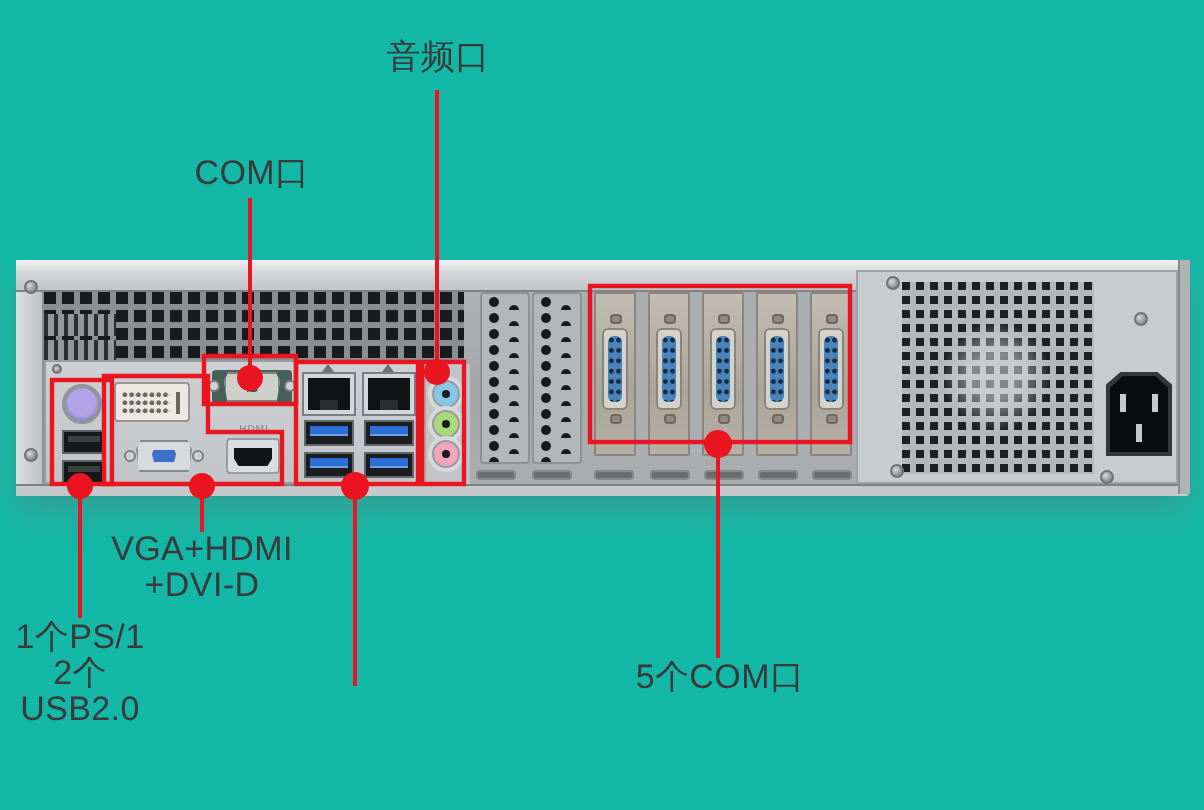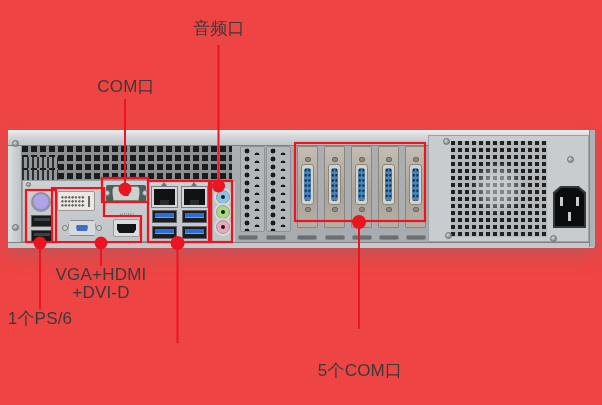--- a/index.html
+++ b/index.html
@@ -1,16 +1,16 @@
 <!DOCTYPE html>
 <html><head>
 <meta charset="utf-8">
 <style>
   html,body{margin:0;padding:0;background:#f0f1f1;font-family:"Liberation Sans","DejaVu Sans",sans-serif;}
-  .stage{position:relative;width:602px;height:405px;background:#ef4444;overflow:hidden;}
+  .stage{position:relative;width:602px;height:405px;background:#14b8a6;overflow:hidden;}
 
   
   .chassis{position:absolute;left:8px;top:130px;width:586px;height:117px;
     background:linear-gradient(180deg,#b3b6b8 0%,#a4a7a9 55%,#abaeb0 100%);
     box-shadow:0 9px 16px rgba(110,115,118,.35);}
   .chassis-top{position:absolute;left:0;top:0;width:586px;height:15px;
     background:linear-gradient(180deg,#edeff1 0%,#d5d8da 40%,#c2c5c7 100%);
     border-bottom:1px solid #7f8385;}
   .chassis-left{position:absolute;left:0;top:0;width:13px;height:117px;
     background:linear-gradient(90deg,#dcdfe1,#bfc2c4);border-right:1px solid #8e9294;}
@@ -300,18 +300,19 @@
     </g>
   </svg>
 
   <div class="callout" style="left:169px;top:20px;width:100px;">音频口</div>
   <div class="callout" style="left:41px;top:266px;width:120px;">
     <div>VGA+HDMI</div>
     <div>+DVI-D</div>
   </div>
   <div class="callout" style="left:76px;top:78px;width:100px;">COM口</div>
   <div class="callout" style="left:-1px;top:310px;width:82px;">
-    <div>1个PS/6</div>
+    <div>1个PS/1</div>
+    <div>2个USB2.0</div>
   </div>
   <div class="callout" style="left:136px;top:344px;width:82px;">
   </div>
-  <div class="callout" style="left:310px;top:330px;width:100px;margin-top:32px;">5个COM口</div>
+  <div class="callout" style="left:310px;top:330px;width:100px;">5个COM口</div>
 </div>
 
 </body></html>

